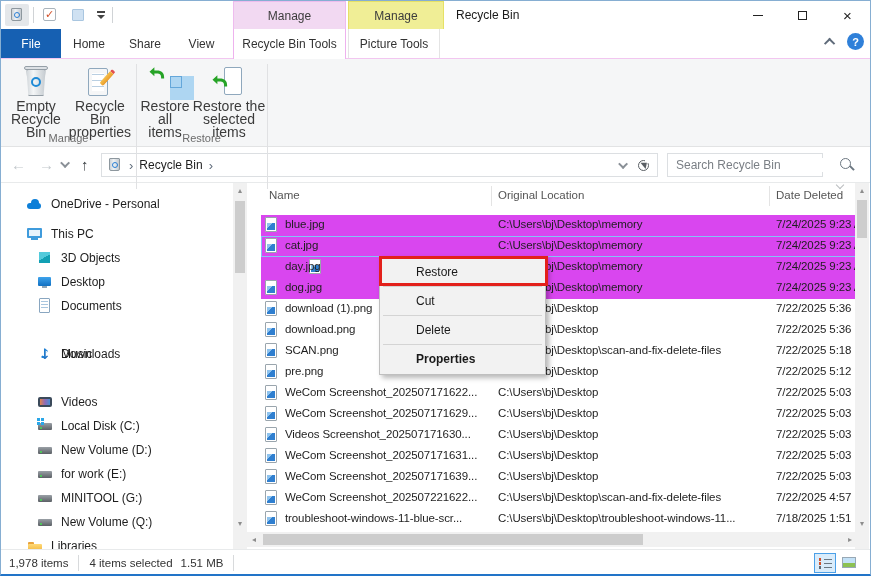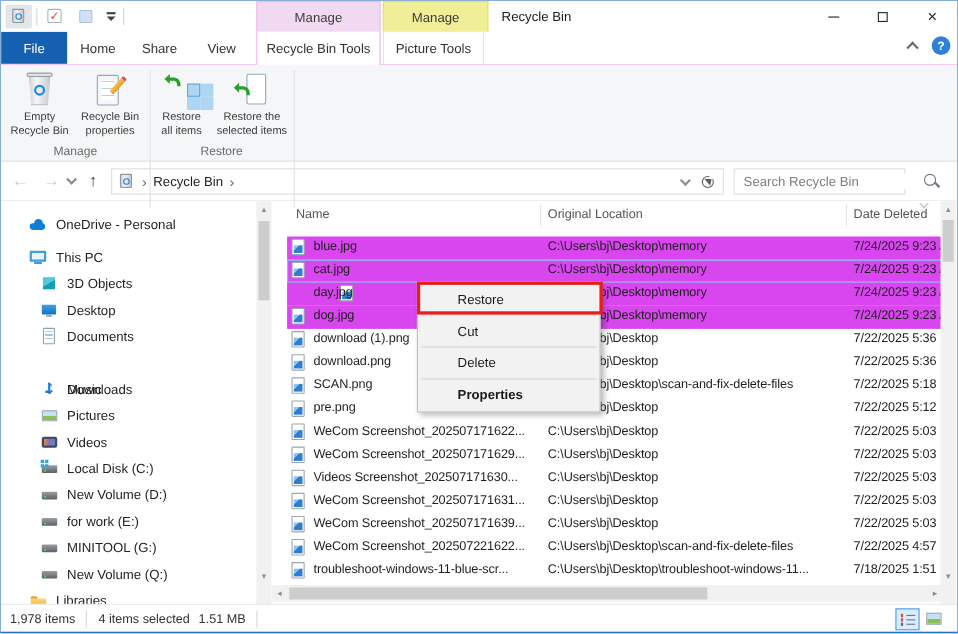--- a/index.html
+++ b/index.html
@@ -29,21 +29,21 @@
 .tab-rbt{left:232px;width:113px;background:#fff;border-left:1px solid #eeb2ee;border-right:1px solid #eeb2ee;height:30px;z-index:4}
 .tab-pt{left:347px;width:92px;background:#fff;border-left:1px solid #e4e4e4;border-right:1px solid #e4e4e4}
 .ribbon-extra{position:absolute;right:6px;top:32px;display:flex;align-items:center;gap:12px;z-index:5}
 .chev-up{width:8px;height:8px;border-left:2px solid #5f6b7a;border-top:2px solid #5f6b7a;transform:rotate(45deg) translateY(2px)}
 .help-btn{width:17px;height:17px;border-radius:50%;background:#2f80d9;color:#fff;font-size:11px;font-weight:bold;display:flex;align-items:center;justify-content:center}
 
 
 .ribbon{position:absolute;left:0;top:57px;width:100%;height:89px;background:#f5f6f7;border-top:1px solid #f2c6f0;border-bottom:1px solid #e2e3e4;z-index:2}
 .rb-btn{position:absolute;top:2px;height:70px;text-align:center;padding-top:2px}
 .rb-ic{position:relative;display:block;width:34px;height:34px;margin:2px auto 1px}
-.rb-lbl{display:block;font-size:10px;line-height:13px;color:#3b3b3b;white-space:pre-line}
+.rb-lbl{display:block;font-size:14px;line-height:13px;color:#3b3b3b;white-space:pre-line}
 .rb-sep{position:absolute;top:5px;height:125px;width:1px;background:#e0e1e3}
 .rb-grplbl{position:absolute;top:73px;font-size:11px;color:#6b6b6b;text-align:center}
 
 .bin-body{position:absolute;left:7px;top:4px;width:20px;height:27px;background:linear-gradient(90deg,#d3d8dc,#f4f6f7 35%,#c7cdd2);border:1px solid #959fa7;border-radius:2px 2px 3px 3px;clip-path:polygon(2% 0,98% 0,88% 100%,12% 100%)}
 .bin-lid{position:absolute;left:5px;top:1px;width:24px;height:4px;background:#dde1e5;border:1px solid #959fa7;border-radius:2px}
 .bin-mark{position:absolute;left:12px;top:12px;width:10px;height:10px;border:2px solid #1f8ad6;border-radius:50%}
 .page{position:absolute;background:#fff;border:1px solid #8fa8bd;border-radius:2px}
 .props-page{left:5px;top:3px;width:20px;height:28px;background:#fff;background-image:repeating-linear-gradient(180deg,transparent 0 5px,#b9cfe2 5px 6px);background-clip:content-box;padding:4px 3px}
 .props-pencil{position:absolute;left:15px;top:10px;width:19px;height:5px;background:linear-gradient(#f6c14c,#e99a2b);border-radius:2px;border-right:3px solid #e35050;transform:rotate(-48deg)}
 .ra-squares{position:absolute;left:11px;top:11px;width:22px;height:22px}
@@ -308,24 +308,20 @@
     <span class="lbl">Documents</span>
   </div>
         <div class="side-item lvl1" style="top: 122px; margin-top: 38px;">
     <span class="ic ic-downloads"></span>
     <span class="lbl">Downloads</span>
   </div>
         <div class="side-item lvl1" style="top: 160px;">
     <span class="ic ic-music"></span>
     <span class="lbl">Music</span>
   </div>
-        <div class="side-item lvl1" style="top: 184px;">
-    <span class="ic ic-pictures"></span>
-    <span class="lbl">Pictures</span>
-  </div>
         <div class="side-item lvl1" style="top: 208px;">
     <span class="ic ic-videos"></span>
     <span class="lbl">Videos</span>
   </div>
         <div class="side-item lvl1" style="top: 232px;">
     <span class="ic ic-drive-windows">
             <span class="extra"></span>
           </span>
     <span class="lbl">Local Disk (C:)</span>
   </div>

